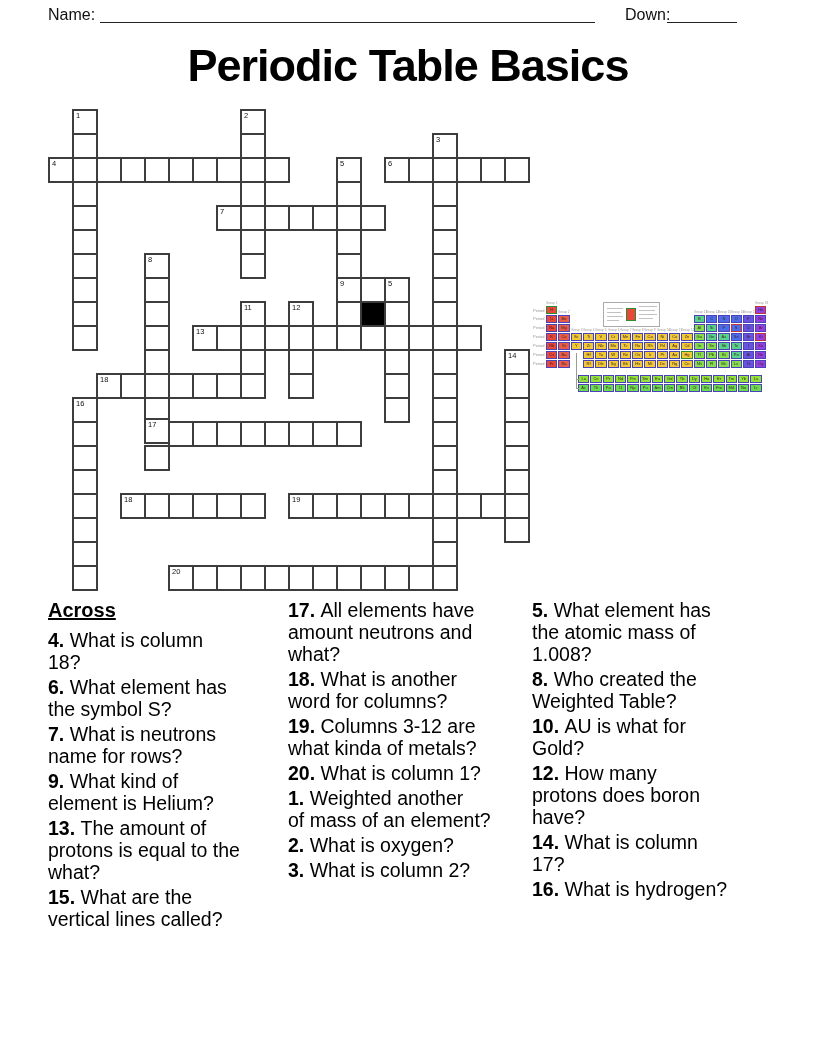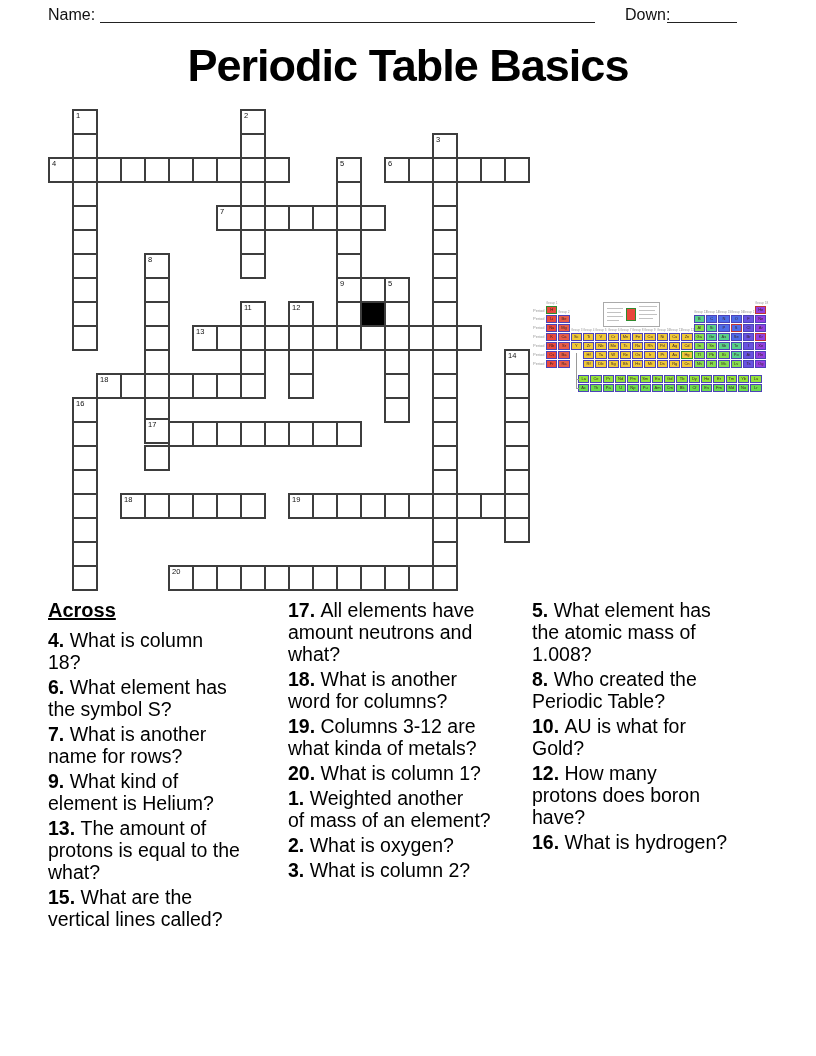--- a/index.html
+++ b/index.html
@@ -407,21 +407,21 @@
       <div class="pt-legend-line" style="left: 106px; top: 18px; width: 18px;"></div>
       <div class="pt-legend-line" style="left: 106px; top: 22px; width: 14px;"></div>
     </div>
 
   <div class="clue-col" id="cluecol-0" style="left:48px;  width:238px;">
       <p class="clue-head">Across</p>
       <p class="clue"><span class="n">4. </span><span class="t">What is column
 18?</span></p>
       <p class="clue"><span class="n">6. </span><span class="t">What element has
 the symbol S?</span></p>
-      <p class="clue"><span class="n">7. </span><span class="t">What is another
+      <p class="clue"><span class="n">7. </span><span class="t">What is neutrons
 name for rows?</span></p>
       <p class="clue"><span class="n">9. </span><span class="t">What kind of
 element is Helium?</span></p>
       <p class="clue"><span class="n">13. </span><span class="t">The amount of
 protons is equal to the
 what?</span></p>
       <p class="clue"><span class="n">15. </span><span class="t">What are the
 vertical lines called?</span></p>
     </div>
   <div class="clue-col" id="cluecol-1" style="left:288px; width:242px;">
@@ -436,22 +436,24 @@
       <p class="clue"><span class="n">1. </span><span class="t">Weighted another
 of mass of an element?</span></p>
       <p class="clue"><span class="n">2. </span><span class="t">What is oxygen?</span></p>
       <p class="clue"><span class="n">3. </span><span class="t">What is column 2?</span></p>
     </div>
   <div class="clue-col" id="cluecol-2" style="left:532px; width:246px;">
       <p class="clue"><span class="n">5. </span><span class="t">What element has
 the atomic mass of
 1.008?</span></p>
       <p class="clue"><span class="n">8. </span><span class="t">Who created the
-Periodic Table?</span></p>
+Weighted Table?</span></p>
       <p class="clue"><span class="n">10. </span><span class="t">AU is what for
 Gold?</span></p>
       <p class="clue"><span class="n">12. </span><span class="t">How many
 protons does boron
 have?</span></p>
+      <p class="clue"><span class="n">14. </span><span class="t">What is column
+17?</span></p>
       <p class="clue"><span class="n">16. </span><span class="t">What is hydrogen?</span></p>
     </div>
 
 </div>
 
 </body></html>

